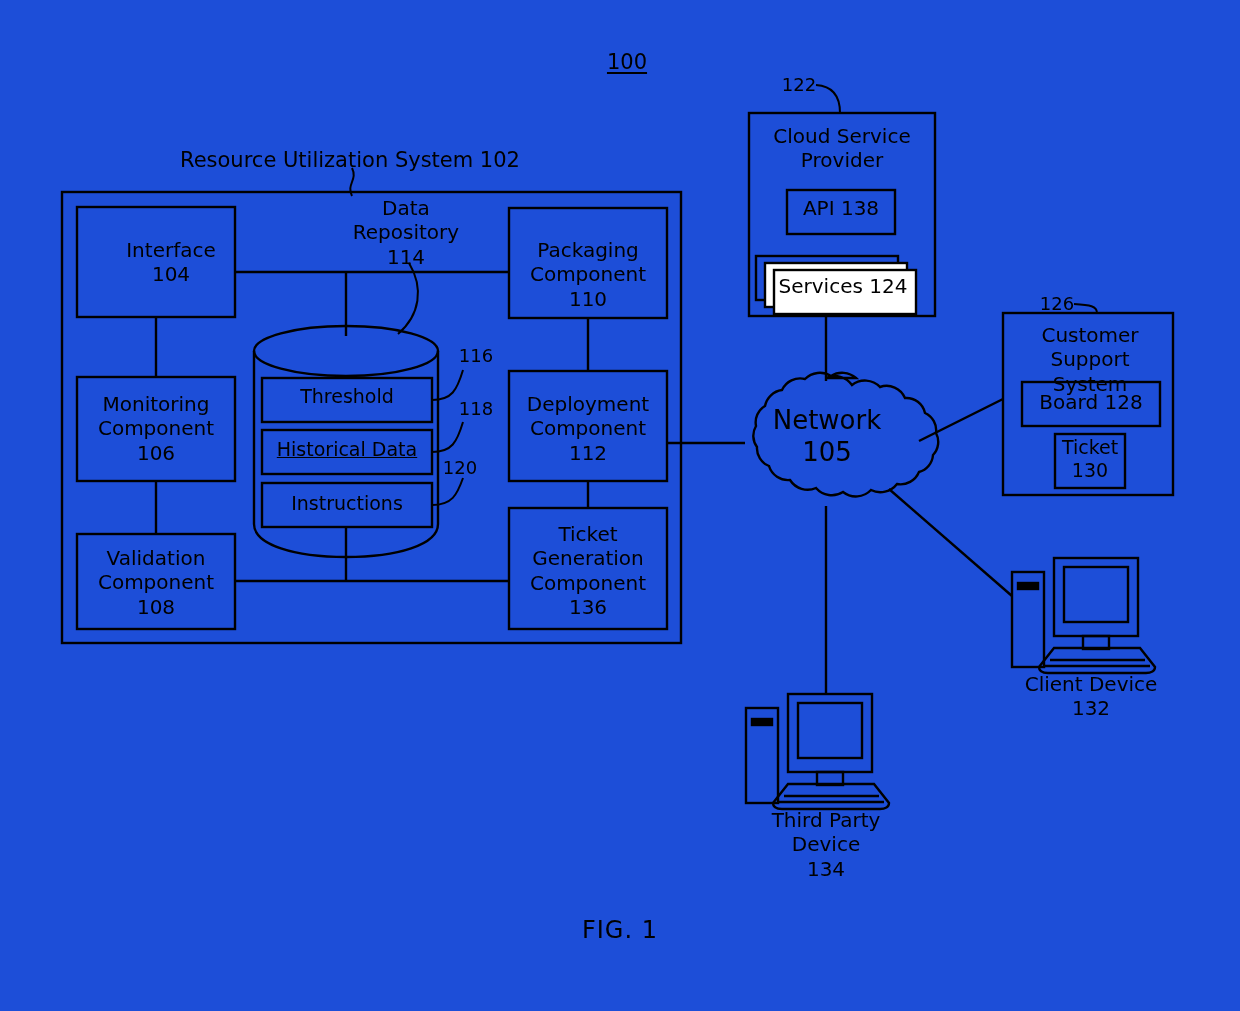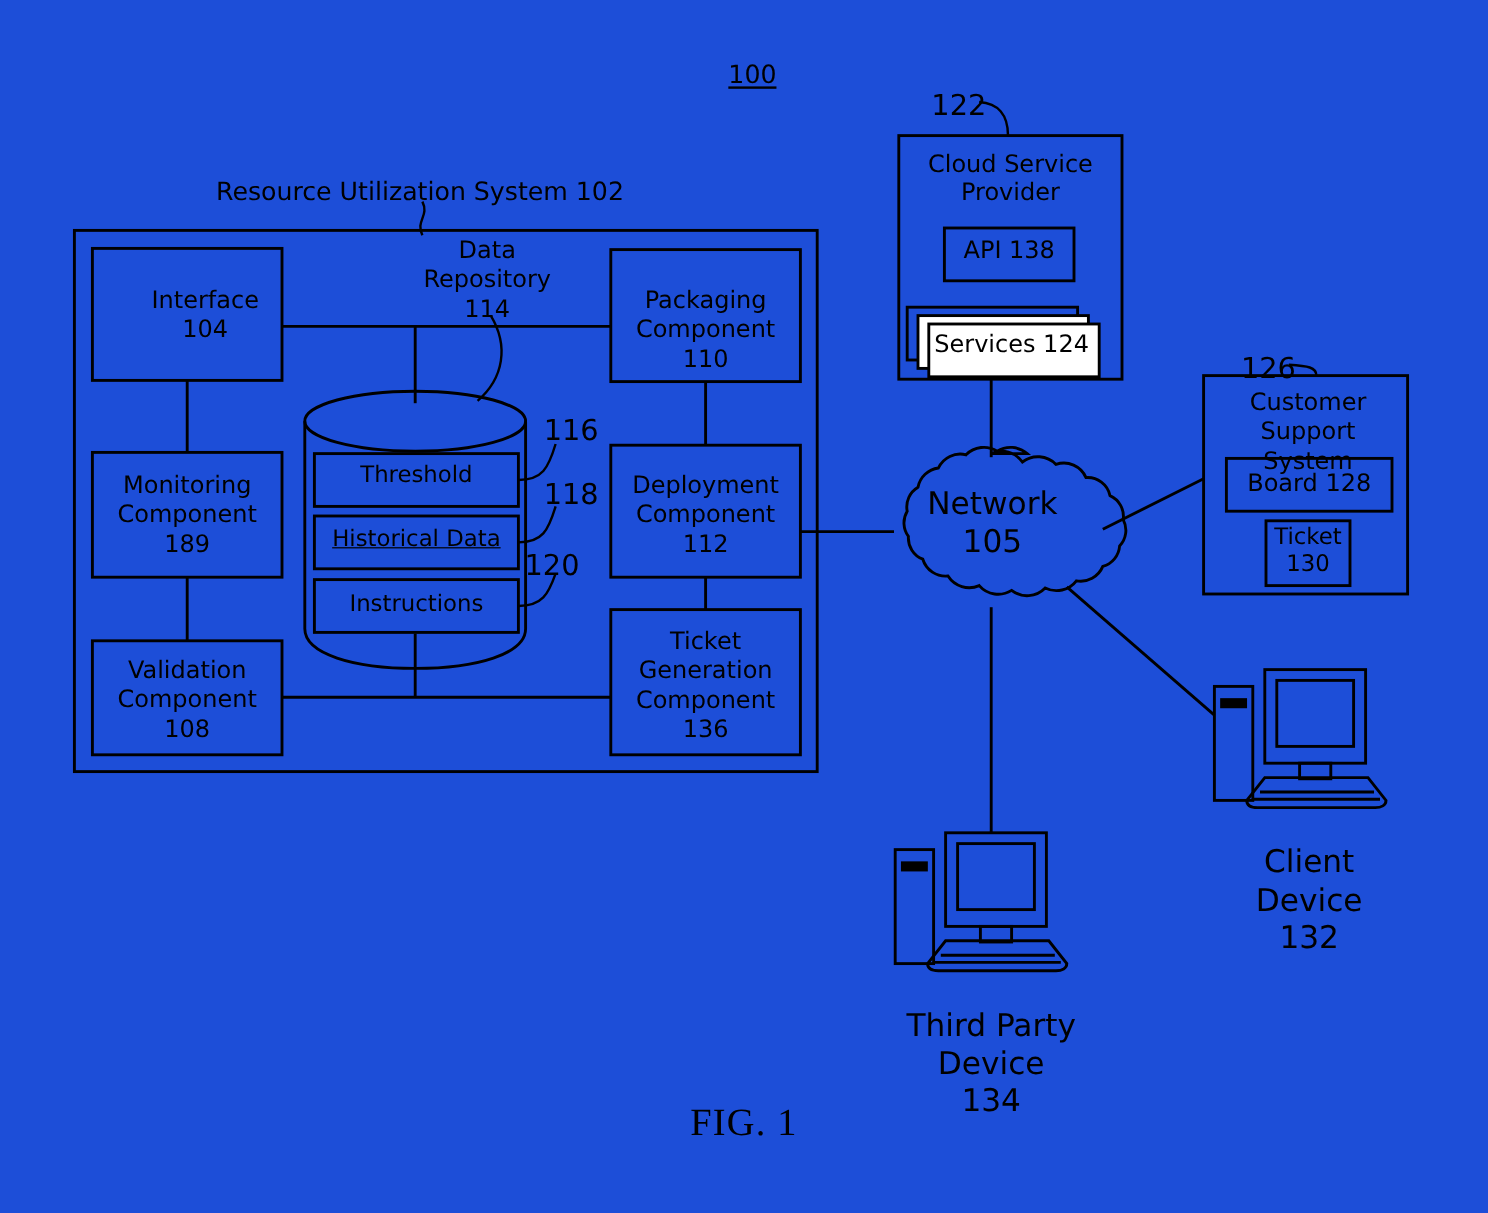--- a/index.html
+++ b/index.html
@@ -33,24 +33,24 @@
     color: #000000;
     white-space: pre-line;
     font-family: "DejaVu Sans", sans-serif;
   }
 
   
   .t-fignum   { font-size: 21px; }
   .t-sysname  { font-size: 21px; }
   .t-box      { font-size: 20px; }
   .t-boxsm    { font-size: 19px; }
-  .t-ref      { font-size: 24px; }
+  .t-ref      { font-size: 18px; }
   .t-network  { font-size: 26px; }
-  .t-device   { font-size: 26px; margin-top: 32px; }
-  .t-caption  { font-size: 32px; letter-spacing: 1px; font-family: Liberation Serif, serif; }
+  .t-device   { font-size: 20px; }
+  .t-caption  { font-size: 24px; letter-spacing: 1px; }
 
   .u-underline { text-decoration: underline; text-underline-offset: 3px; }
 
   
   #fig-number      { left: 567px;  top: 50px;  width: 120px; }
   #sys-title       { left: 180px;  top: 148px; width: 340px; text-align: left; }
 
   #interface-lbl   { left: 77px;   top: 238px; width: 158px; padding-left: 15px; }
   #monitoring-lbl  { left: 77px;   top: 392px; width: 158px; }
   #validation-lbl  { left: 77px;   top: 546px; width: 158px; }
@@ -205,21 +205,21 @@
     </g>
   </svg>
 
   <div class="lbl t-fignum u-underline" id="fig-number">100</div>
 
   <div class="lbl t-sysname" id="sys-title">Resource Utilization System  102</div>
 
   <div class="lbl t-box" id="interface-lbl">Interface
 104</div>
   <div class="lbl t-box" id="monitoring-lbl">Monitoring
-Component 189</div>
+Component 106</div>
   <div class="lbl t-box" id="validation-lbl">Validation
 Component 108</div>
 
   <div class="lbl t-box" id="repo-lbl">Data
 Repository
 114</div>
 
   <div class="lbl t-boxsm" id="threshold-lbl">Threshold</div>
   <div class="lbl t-boxsm" id="historical-lbl">Historical Data</div>
   <div class="lbl t-boxsm" id="instructions-lbl">Instructions</div>

